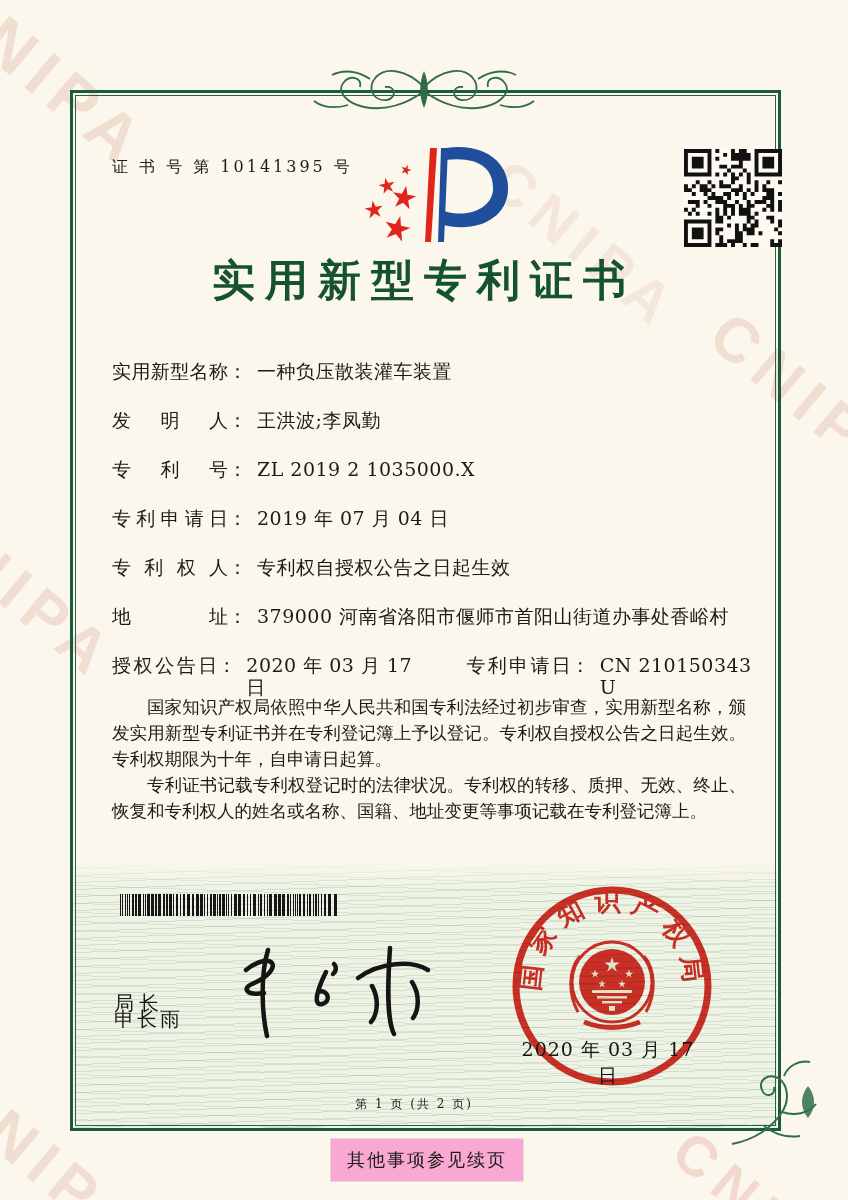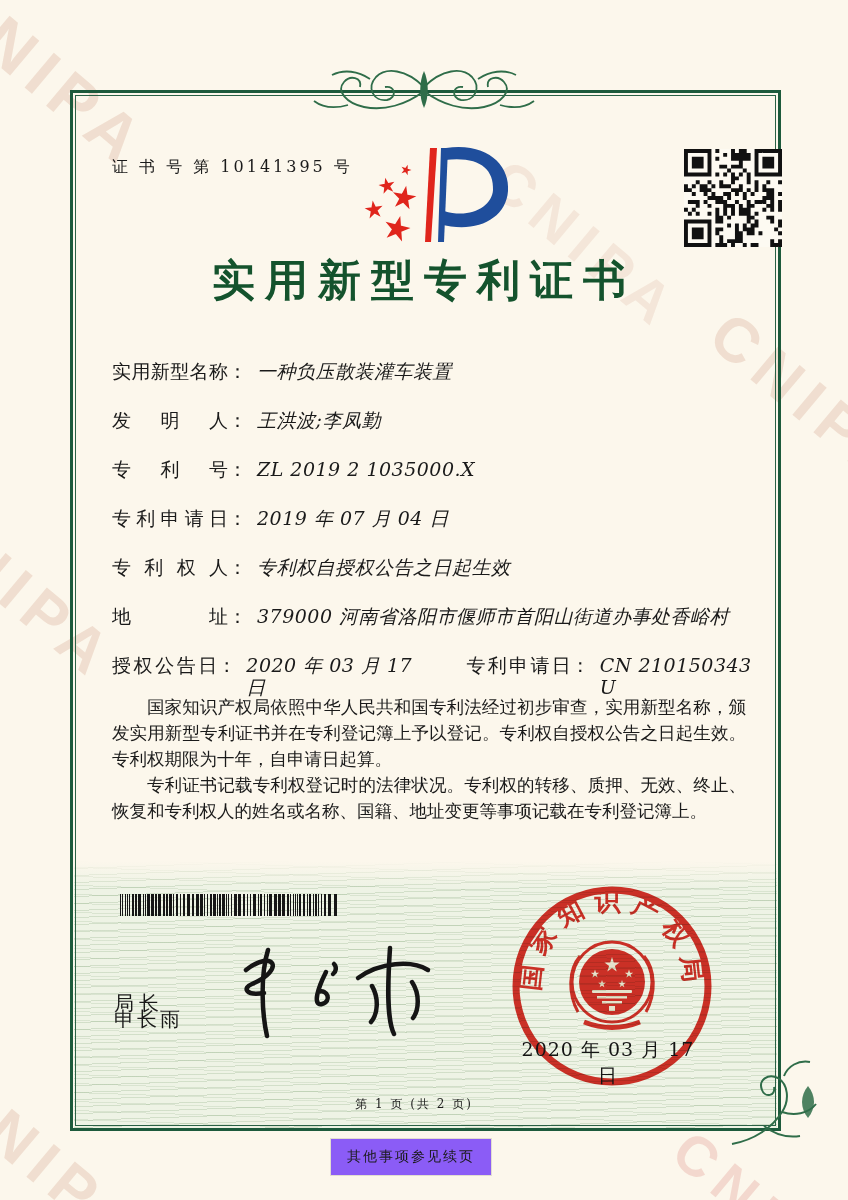--- a/index.html
+++ b/index.html
@@ -48,40 +48,40 @@
   .title{
     position:absolute;left:0;top:252px;width:100%;text-align:center;z-index:4;
     font-size:43px;font-weight:bold;letter-spacing:10px;color:#14532d;
   }
   
   .fields{position:absolute;left:112px;top:360px;width:645px;z-index:4;
     display:flex;flex-direction:column;gap:27px;font-size:19px;line-height:22px;}
   .frow{display:flex;align-items:baseline;}
   .flabel{display:inline-block;width:116px;text-align:justify;text-align-last:justify;}
   .fcolon{display:inline-block;margin-right:10px;}
-  .fvalue{letter-spacing:0.5px;font-style:italic;}
+  .fvalue{letter-spacing:0.5px;}
   .fpair2{margin-left:46px;display:flex;align-items:baseline;}
   
   .notice{position:absolute;left:112px;top:694px;width:634px;z-index:4;
     font-size:17.5px;line-height:26px;text-align:justify;}
   .notice p{margin:0;text-indent:2em;}
   
   .barcode{position:absolute;left:120px;top:894px;width:218px;height:22px;z-index:4;}
   .director-title{position:absolute;left:114px;top:969px;font-size:20px;letter-spacing:5px;z-index:4;margin-top:21px;}
   .director-name{position:absolute;left:114px;top:1006px;font-size:20px;letter-spacing:3px;z-index:4;}
   .signature{position:absolute;left:222px;top:936px;z-index:5;}
   .sr{position:absolute;width:1px;height:1px;overflow:hidden;clip:rect(0 0 0 0);}
   .seal{position:absolute;left:504px;top:882px;z-index:5;mix-blend-mode:multiply;opacity:0.95;}
   .seal-date{position:absolute;left:517px;top:1037px;width:182px;text-align:center;
     font-size:19px;letter-spacing:1px;z-index:6;color:#141414;}
   .page-number{position:absolute;left:74px;top:1096px;width:680px;text-align:center;
     font-size:12px;letter-spacing:2px;z-index:4;}
   .continuation{
-    position:absolute;left:330px;top:1138px;z-index:4;background:#8b5cf6;
-    border:1px solid #e2ddd0;padding:9px 16px;font-size:14px;letter-spacing:2px;
+    position:absolute;left:330px;top:1138px;z-index:4;background:#f9a8d4;
+    border:1px solid #e2ddd0;padding:9px 16px;font-size:18px;letter-spacing:2px;
   }
 </style>
 </head>
 <body>
 
 <div class="page">
 
   <div class="wm wm1">CNIPA</div>
   <div class="wm wm2">CNIPA</div>
   <div class="wm wm3">CNIPA</div>

